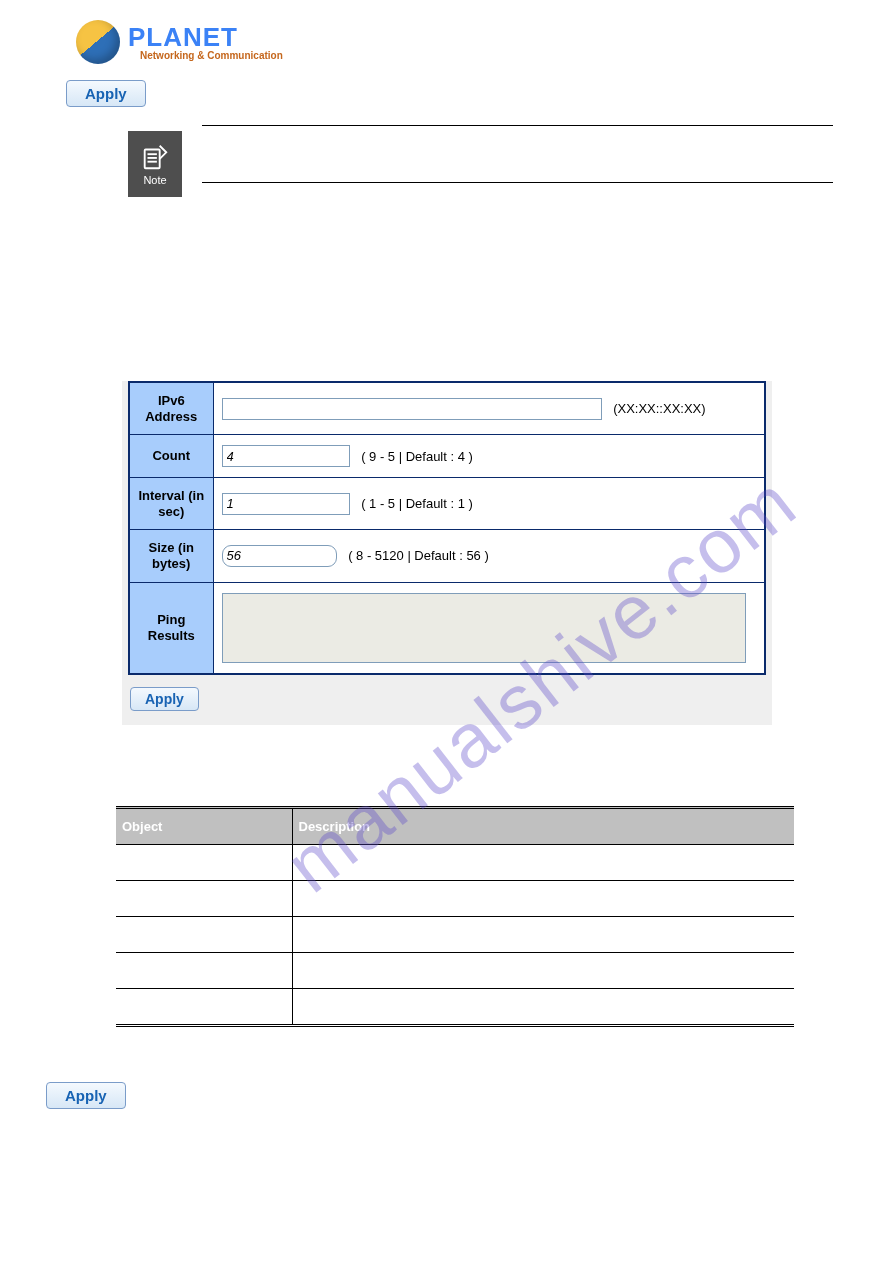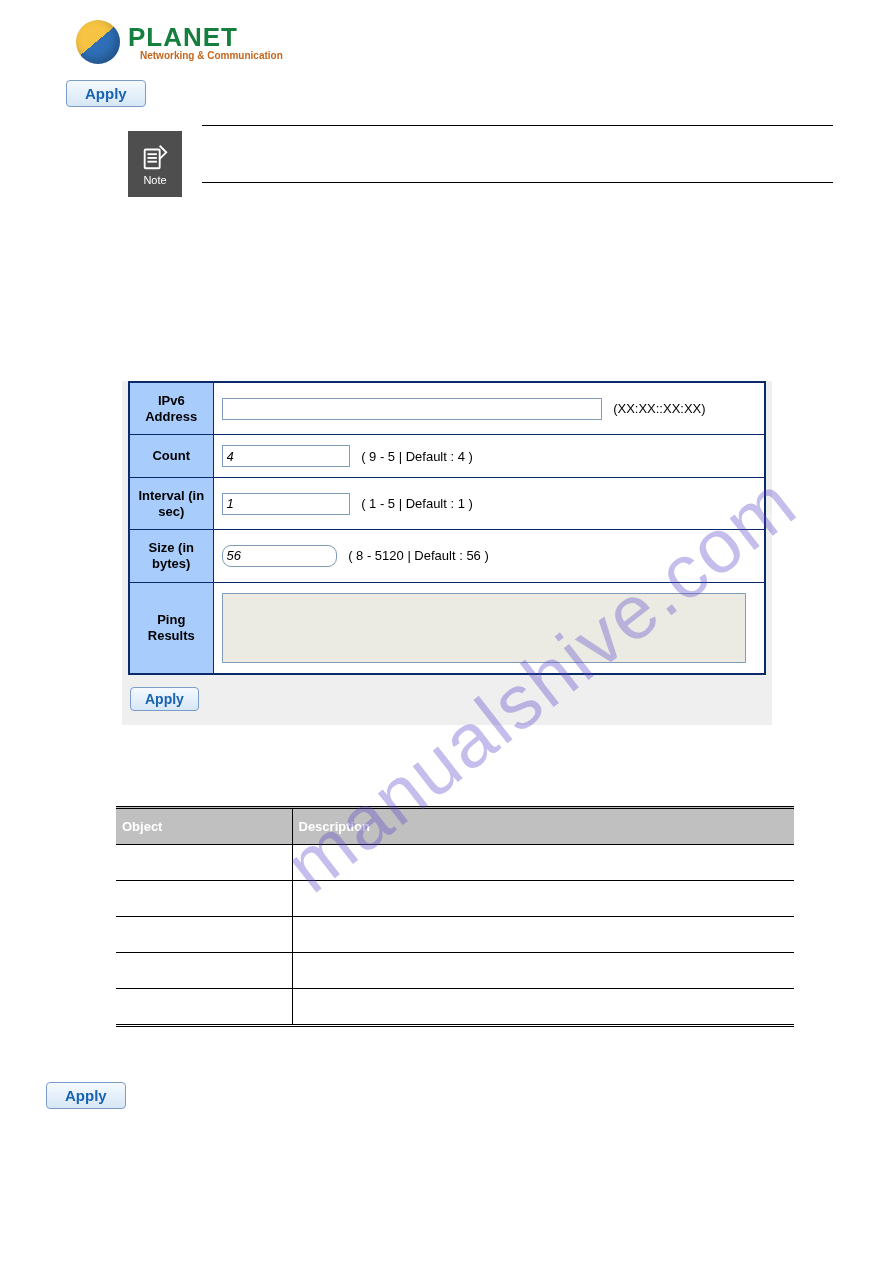--- a/index.html
+++ b/index.html
@@ -17,21 +17,21 @@
     .logo-wrap { display:flex; align-items:center; gap:8px; margin: 0 0 12px 16px; }
     .logo-globe {
       width: 44px; height:44px; border-radius:50%;
       background: linear-gradient(140deg,#f6c343 0 48%,#2e6fb7 48% 100%);
       box-shadow: inset -4px -4px 8px rgba(0,0,0,.25);
       position:relative;
     }
     .logo-text { display:flex; flex-direction:column; }
     .logo-main {
       font-family: Arial Black, Arial, sans-serif;
-      font-weight:900; font-size:26px; color:#15803d; letter-spacing:1px;
+      font-weight:900; font-size:26px; color:#3b82f6; letter-spacing:1px;
       line-height:1;
     }
     .logo-sub { color:#c5671d; font-size:10px; font-weight:bold;padding-left:12px; }
 
     
     .apply-btn {
       display:inline-block;
       padding: 4px 18px;
       border: 1px solid #7a9cc9;
       border-radius: 4px;

